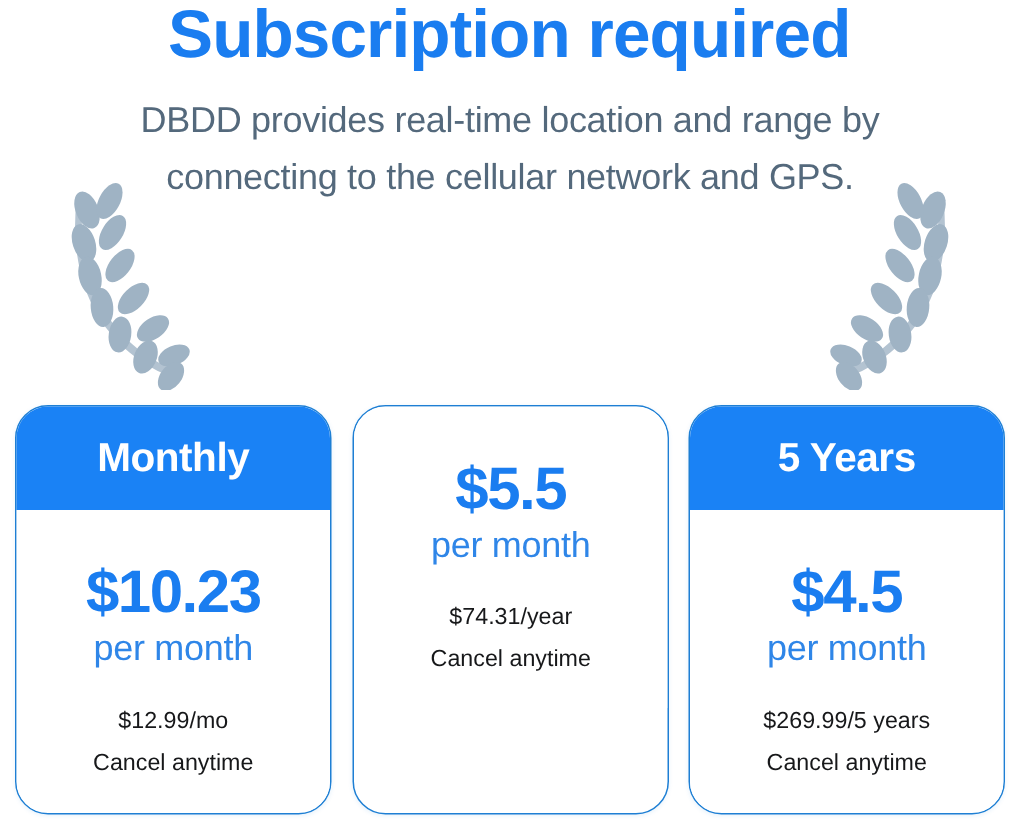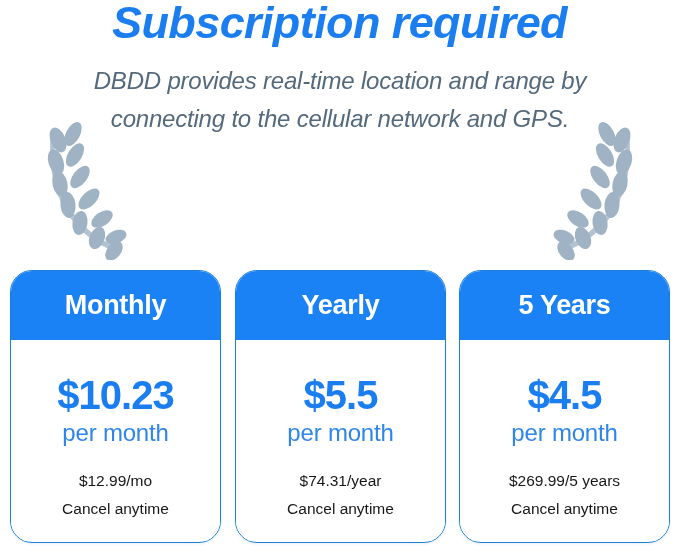--- a/index.html
+++ b/index.html
@@ -15,21 +15,20 @@
     position: relative;
   }
 
   
   #hero {
     position: absolute;
     left: 0;
     top: 0;
     width: 679px;
     height: 230px;
-    font-style: italic;
   }
 
   #page-title {
     position: absolute;
     left: 0;
     top: -2px;
     width: 679px;
     text-align: center;
     font-size: 45px;
     font-weight: 800;
@@ -211,23 +210,20 @@
     </div>
     <div class="card-body">
       <div class="price">$10.23</div>
       <div class="per-month">per month</div>
       <div class="fine-print">$12.99/mo</div>
       <div class="fine-print" style="margin-top:0">Cancel anytime</div>
     </div>
   </div>
 
   <div class="card c1">
-    <div class="card-header">
-      <span class="card-header-label">Yearly</span>
-    </div>
     <div class="card-body">
       <div class="price">$5.5</div>
       <div class="per-month">per month</div>
       <div class="fine-print">$74.31/year</div>
       <div class="fine-print" style="margin-top:0">Cancel anytime</div>
     </div>
   </div>
 
   <div class="card c2">
     <div class="card-header">

